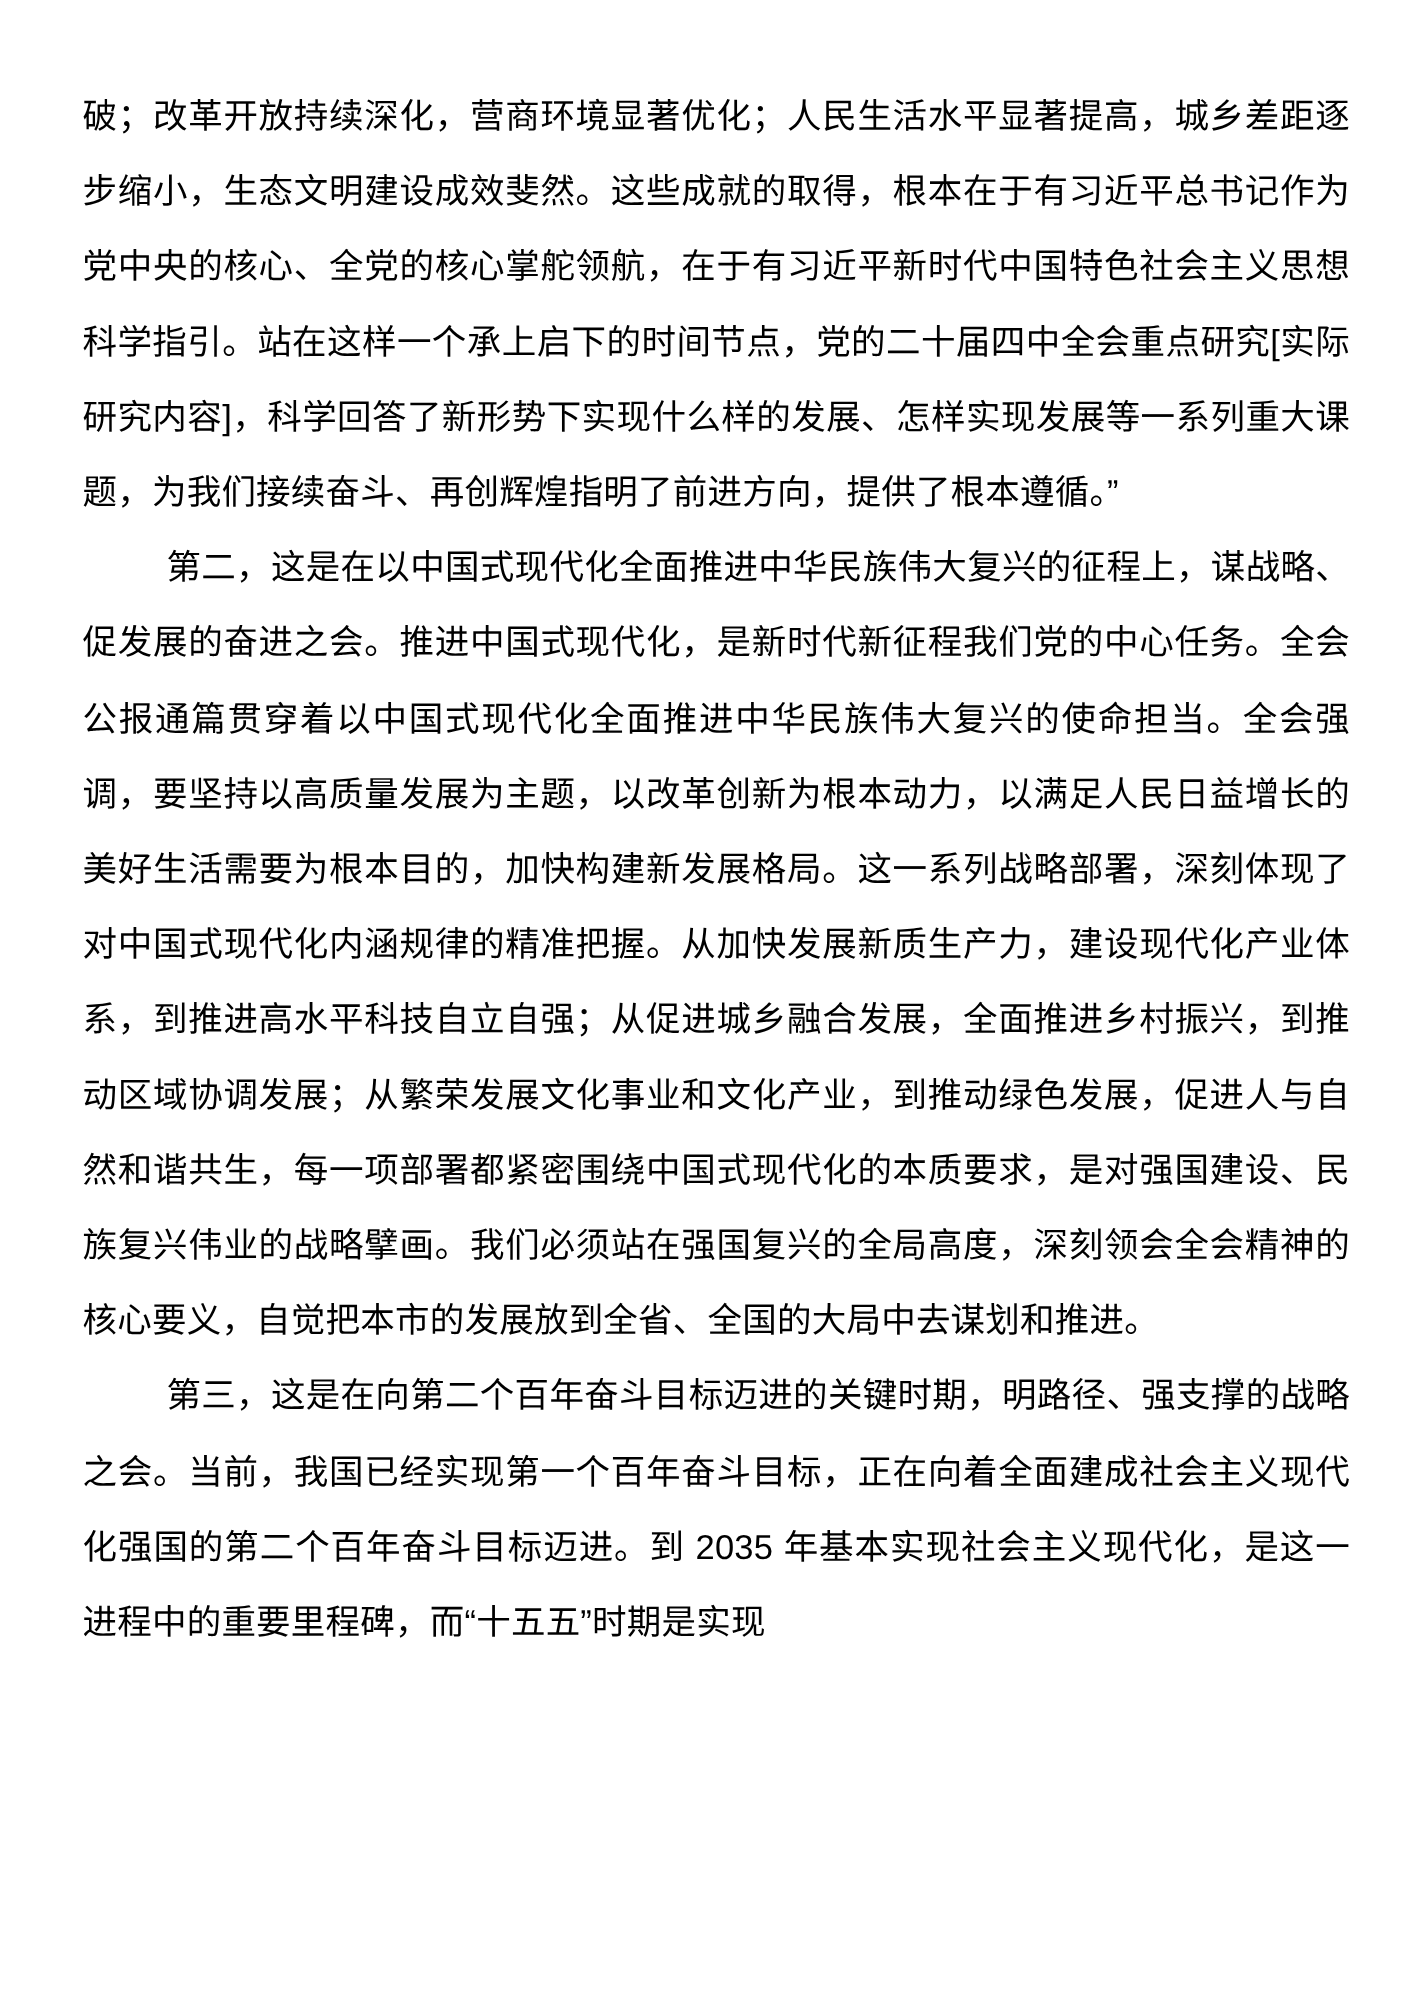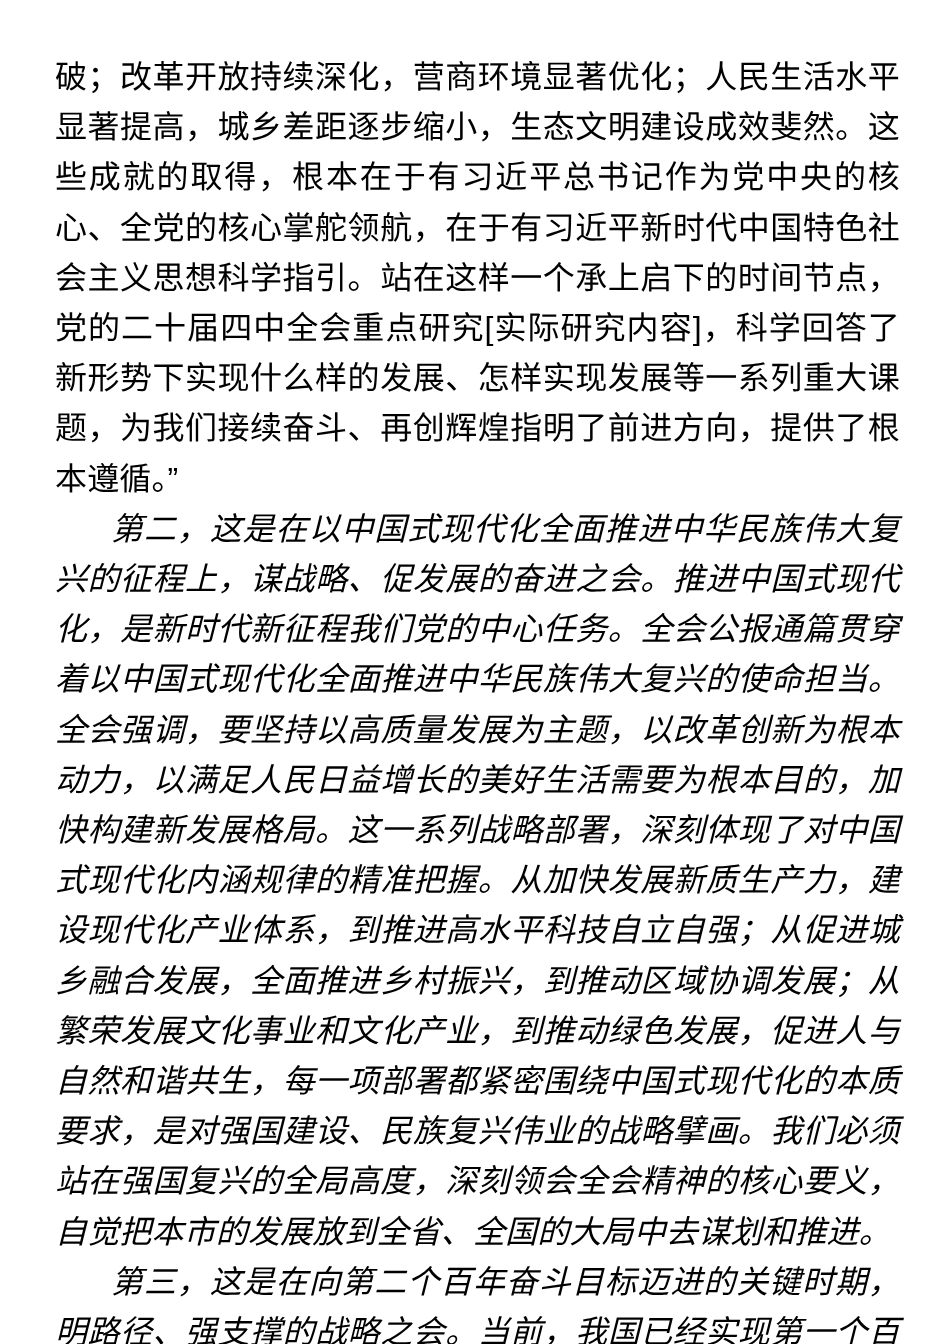--- a/index.html
+++ b/index.html
@@ -18,35 +18,34 @@
     box-sizing: border-box;
   }
   .doc-body {
     position: absolute;
     left: 55px;
     top: 52px;
     width: 845px;
   }
   .para {
     font-family: "Liberation Sans", "DejaVu Sans", sans-serif;
-    font-size: 32px;
+    font-size: 23px;
     line-height: 50.2px;
     color: #000000;
     text-align: justify;
     text-justify: inter-ideograph;
     text-align-last: left;
     margin: 0;
     letter-spacing: 0.15px;
     white-space: pre-wrap;
     word-break: break-all;
     -webkit-font-smoothing: antialiased;
   }
   .para.indent {
     text-indent: 56px;
-    font-style: italic;
   }
 </style>
 </head>
 <body>
 
 <div class="page">
   <div class="doc-body">
     <p class="para">破；改革开放持续深化，营商环境显著优化；人民生活水平显著提高，城乡差距逐步缩小，生态文明建设成效斐然。这些成就的取得，根本在于有习近平总书记作为党中央的核心、全党的核心掌舵领航，在于有习近平新时代中国特色社会主义思想科学指引。站在这样一个承上启下的时间节点，党的二十届四中全会重点研究[实际研究内容]，科学回答了新形势下实现什么样的发展、怎样实现发展等一系列重大课题，为我们接续奋斗、再创辉煌指明了前进方向，提供了根本遵循。”</p>
     <p class="para indent">第二，这是在以中国式现代化全面推进中华民族伟大复兴的征程上，谋战略、促发展的奋进之会。推进中国式现代化，是新时代新征程我们党的中心任务。全会公报通篇贯穿着以中国式现代化全面推进中华民族伟大复兴的使命担当。全会强调，要坚持以高质量发展为主题，以改革创新为根本动力，以满足人民日益增长的美好生活需要为根本目的，加快构建新发展格局。这一系列战略部署，深刻体现了对中国式现代化内涵规律的精准把握。从加快发展新质生产力，建设现代化产业体系，到推进高水平科技自立自强；从促进城乡融合发展，全面推进乡村振兴，到推动区域协调发展；从繁荣发展文化事业和文化产业，到推动绿色发展，促进人与自然和谐共生，每一项部署都紧密围绕中国式现代化的本质要求，是对强国建设、民族复兴伟业的战略擘画。我们必须站在强国复兴的全局高度，深刻领会全会精神的核心要义，自觉把本市的发展放到全省、全国的大局中去谋划和推进。</p>
     <p class="para indent">第三，这是在向第二个百年奋斗目标迈进的关键时期，明路径、强支撑的战略之会。当前，我国已经实现第一个百年奋斗目标，正在向着全面建成社会主义现代化强国的第二个百年奋斗目标迈进。到 2035 年基本实现社会主义现代化，是这一进程中的重要里程碑，而“十五五”时期是实现</p>

